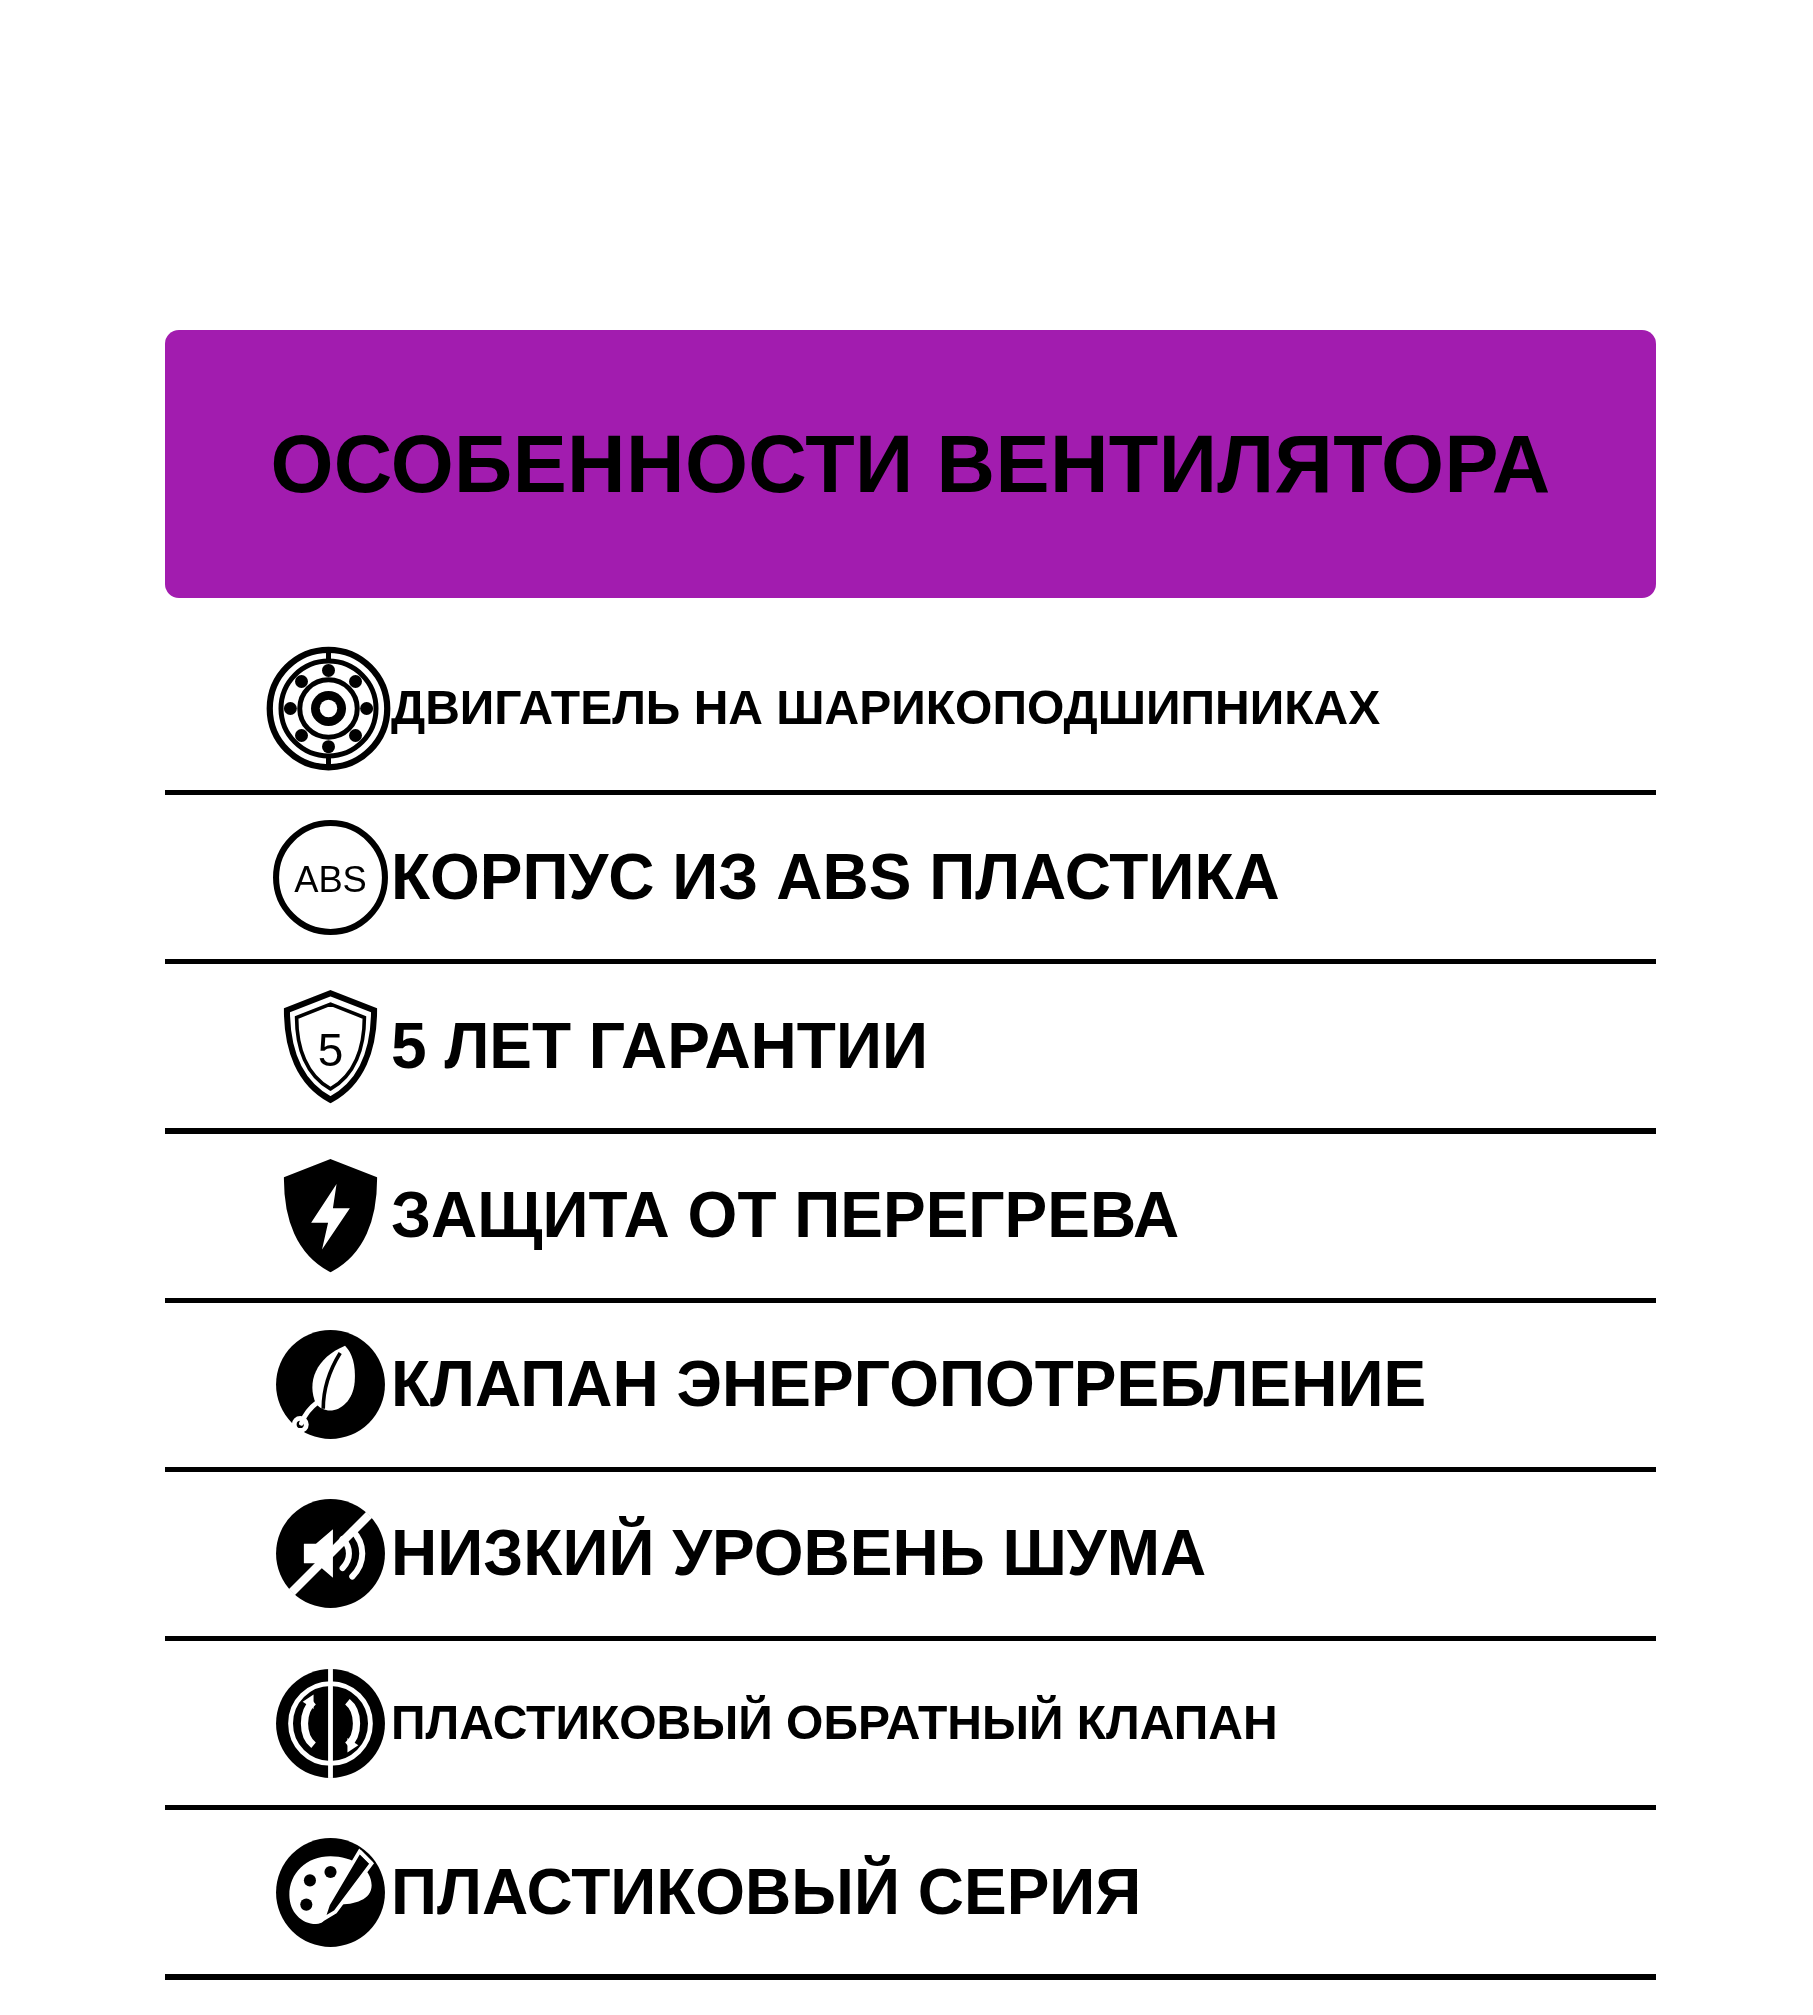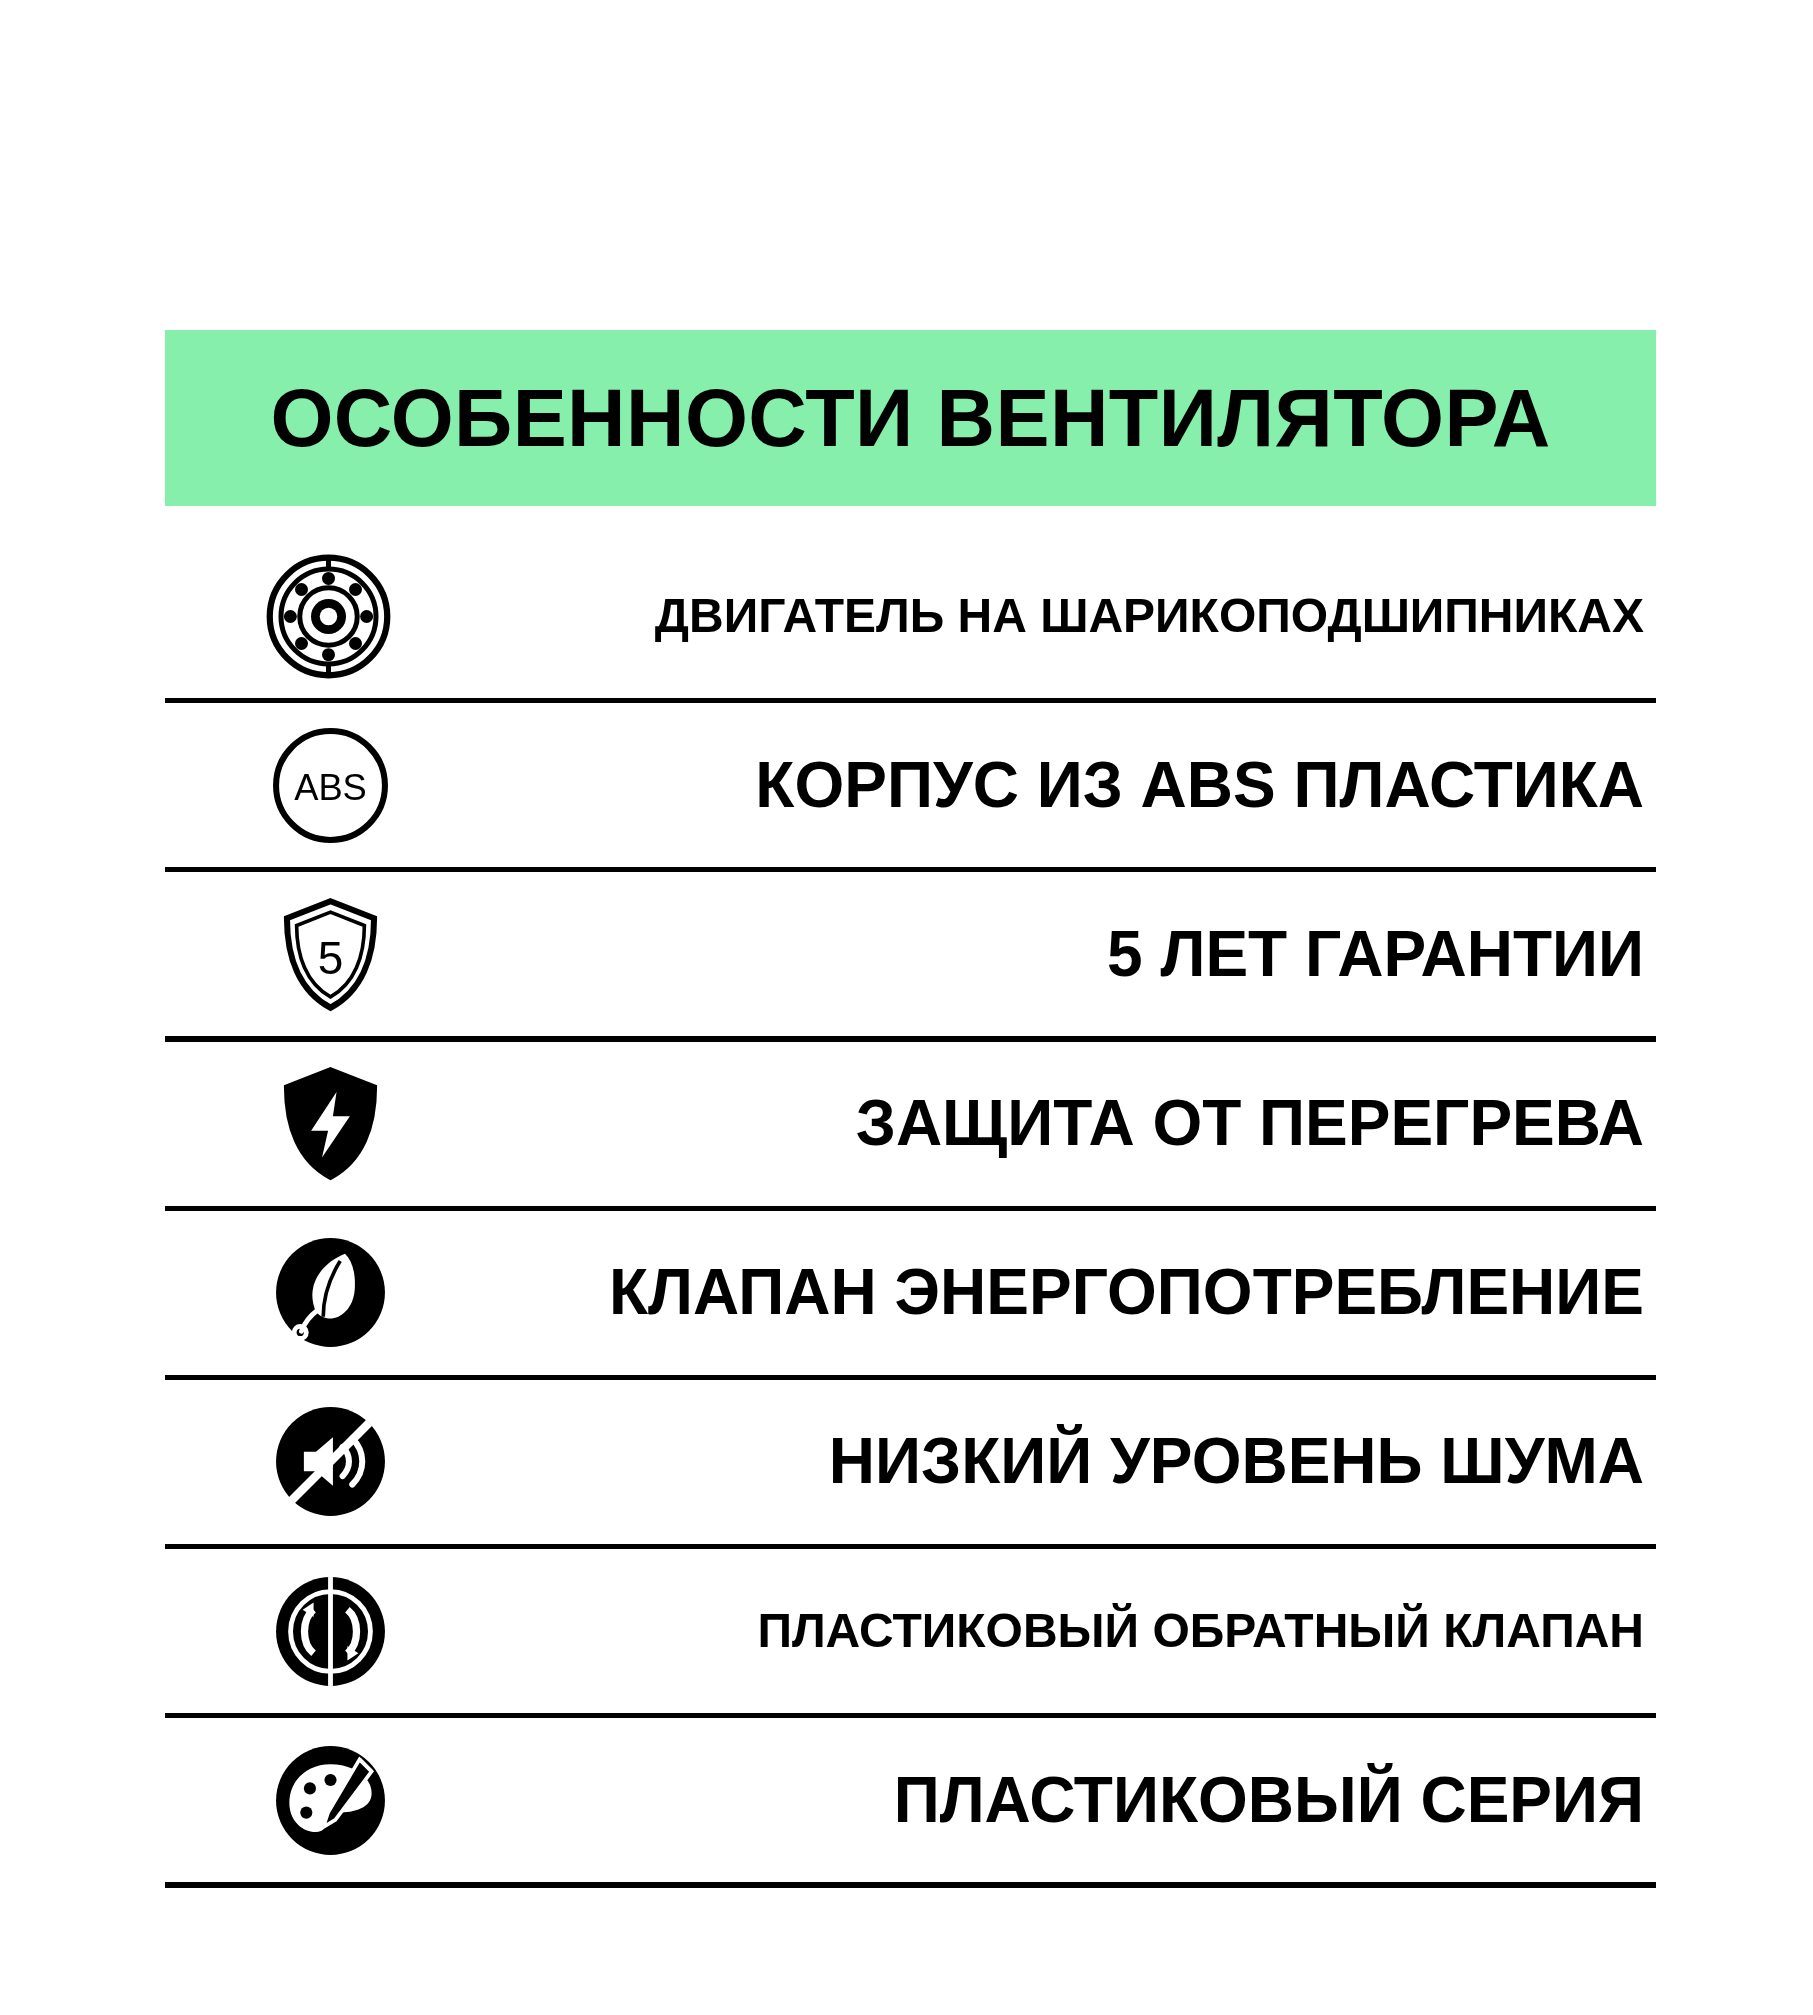--- a/index.html
+++ b/index.html
@@ -21,26 +21,27 @@
     box-sizing: border-box;
   }
   .panel {
     position: absolute;
     left: 165px;
     top: 330px;
     width: 1491px;
   }
   .header {
     width: 100%;
-    height: 176px;
-    background: #86efac;
+    height: 268px;
+    background: #a21caf;
     display: flex;
     align-items: center;
     justify-content: center;
     box-sizing: border-box;
+    border-radius: 14px;
   }
   .header-title {
     font-size: 81px;
     font-weight: bold;
     color: #000000;
     letter-spacing: 0.4px;
     line-height: 1;
     text-align: center;
     white-space: nowrap;
   }
@@ -67,21 +68,21 @@
     height: 100%;
     display: flex;
     align-items: center;
     justify-content: flex-end;
   }
   .label-cell {
     flex: 1 1 auto;
     height: 100%;
     display: flex;
     align-items: center;
-    justify-content: flex-end;
+    justify-content: flex-start;
     padding-right: 12px;
     box-sizing: border-box;
   }
   .label-text {
     font-size: 64px;
     font-weight: bold;
     color: #000000;
     text-align: center;
     line-height: 1.05;
     white-space: nowrap;

